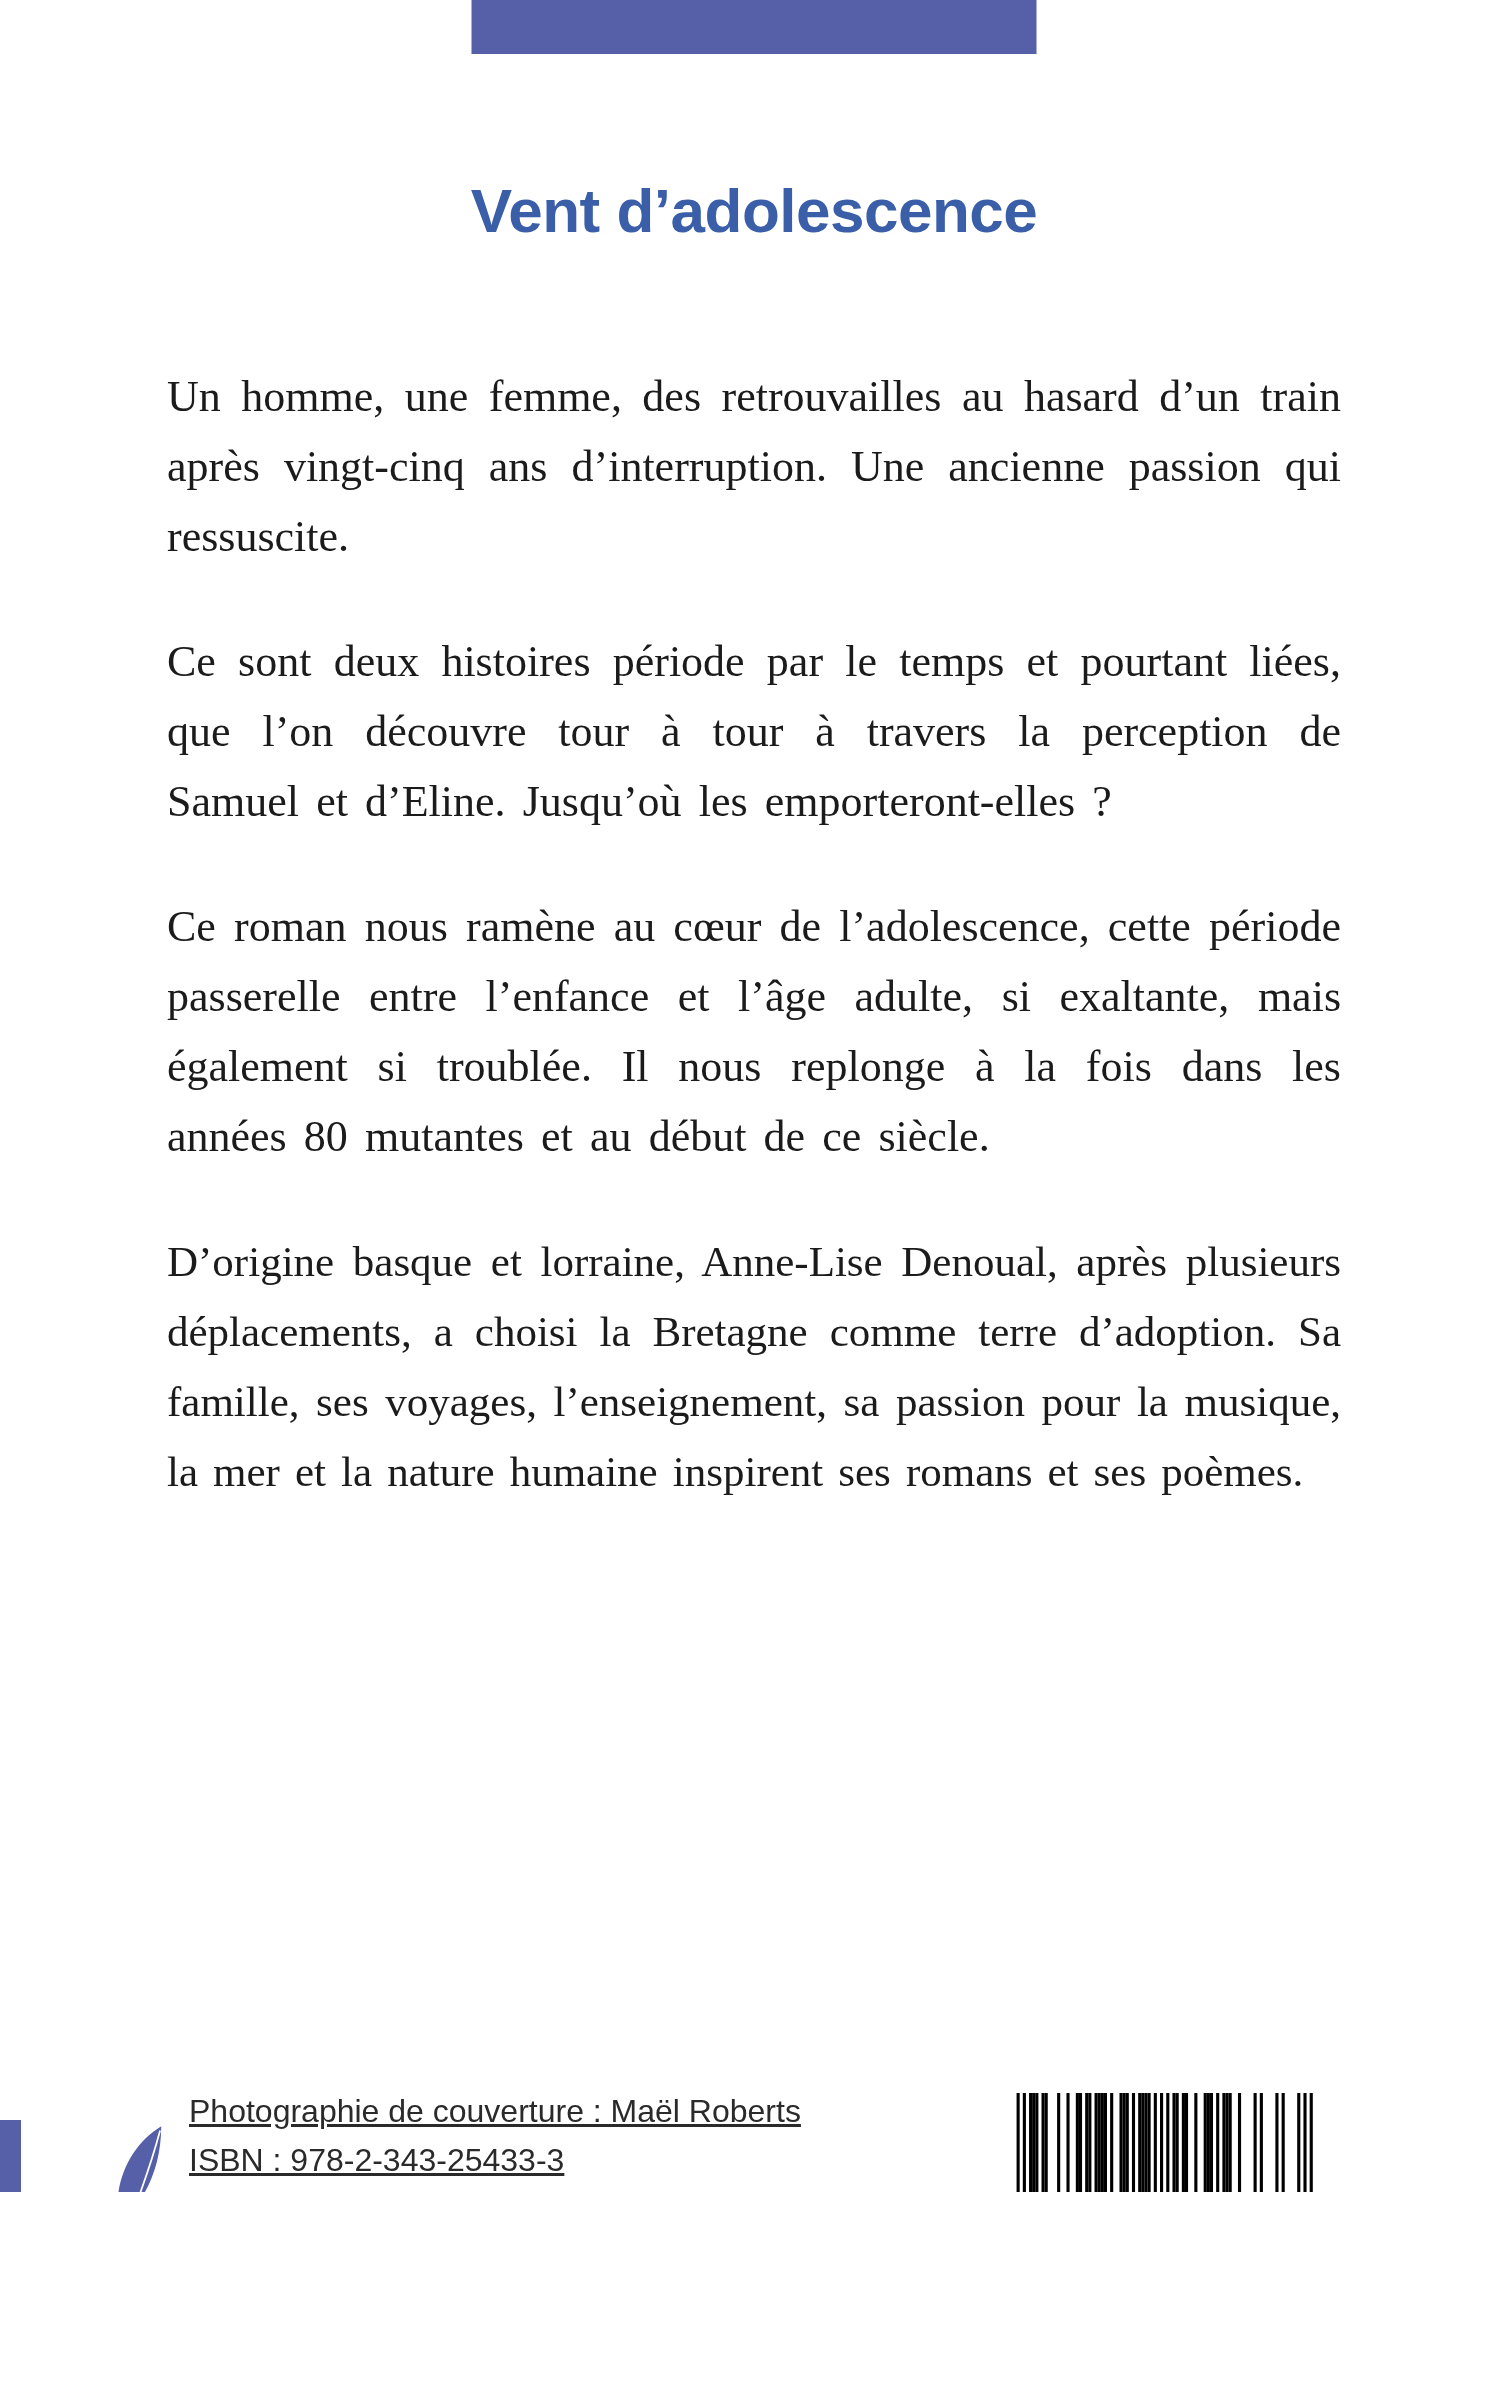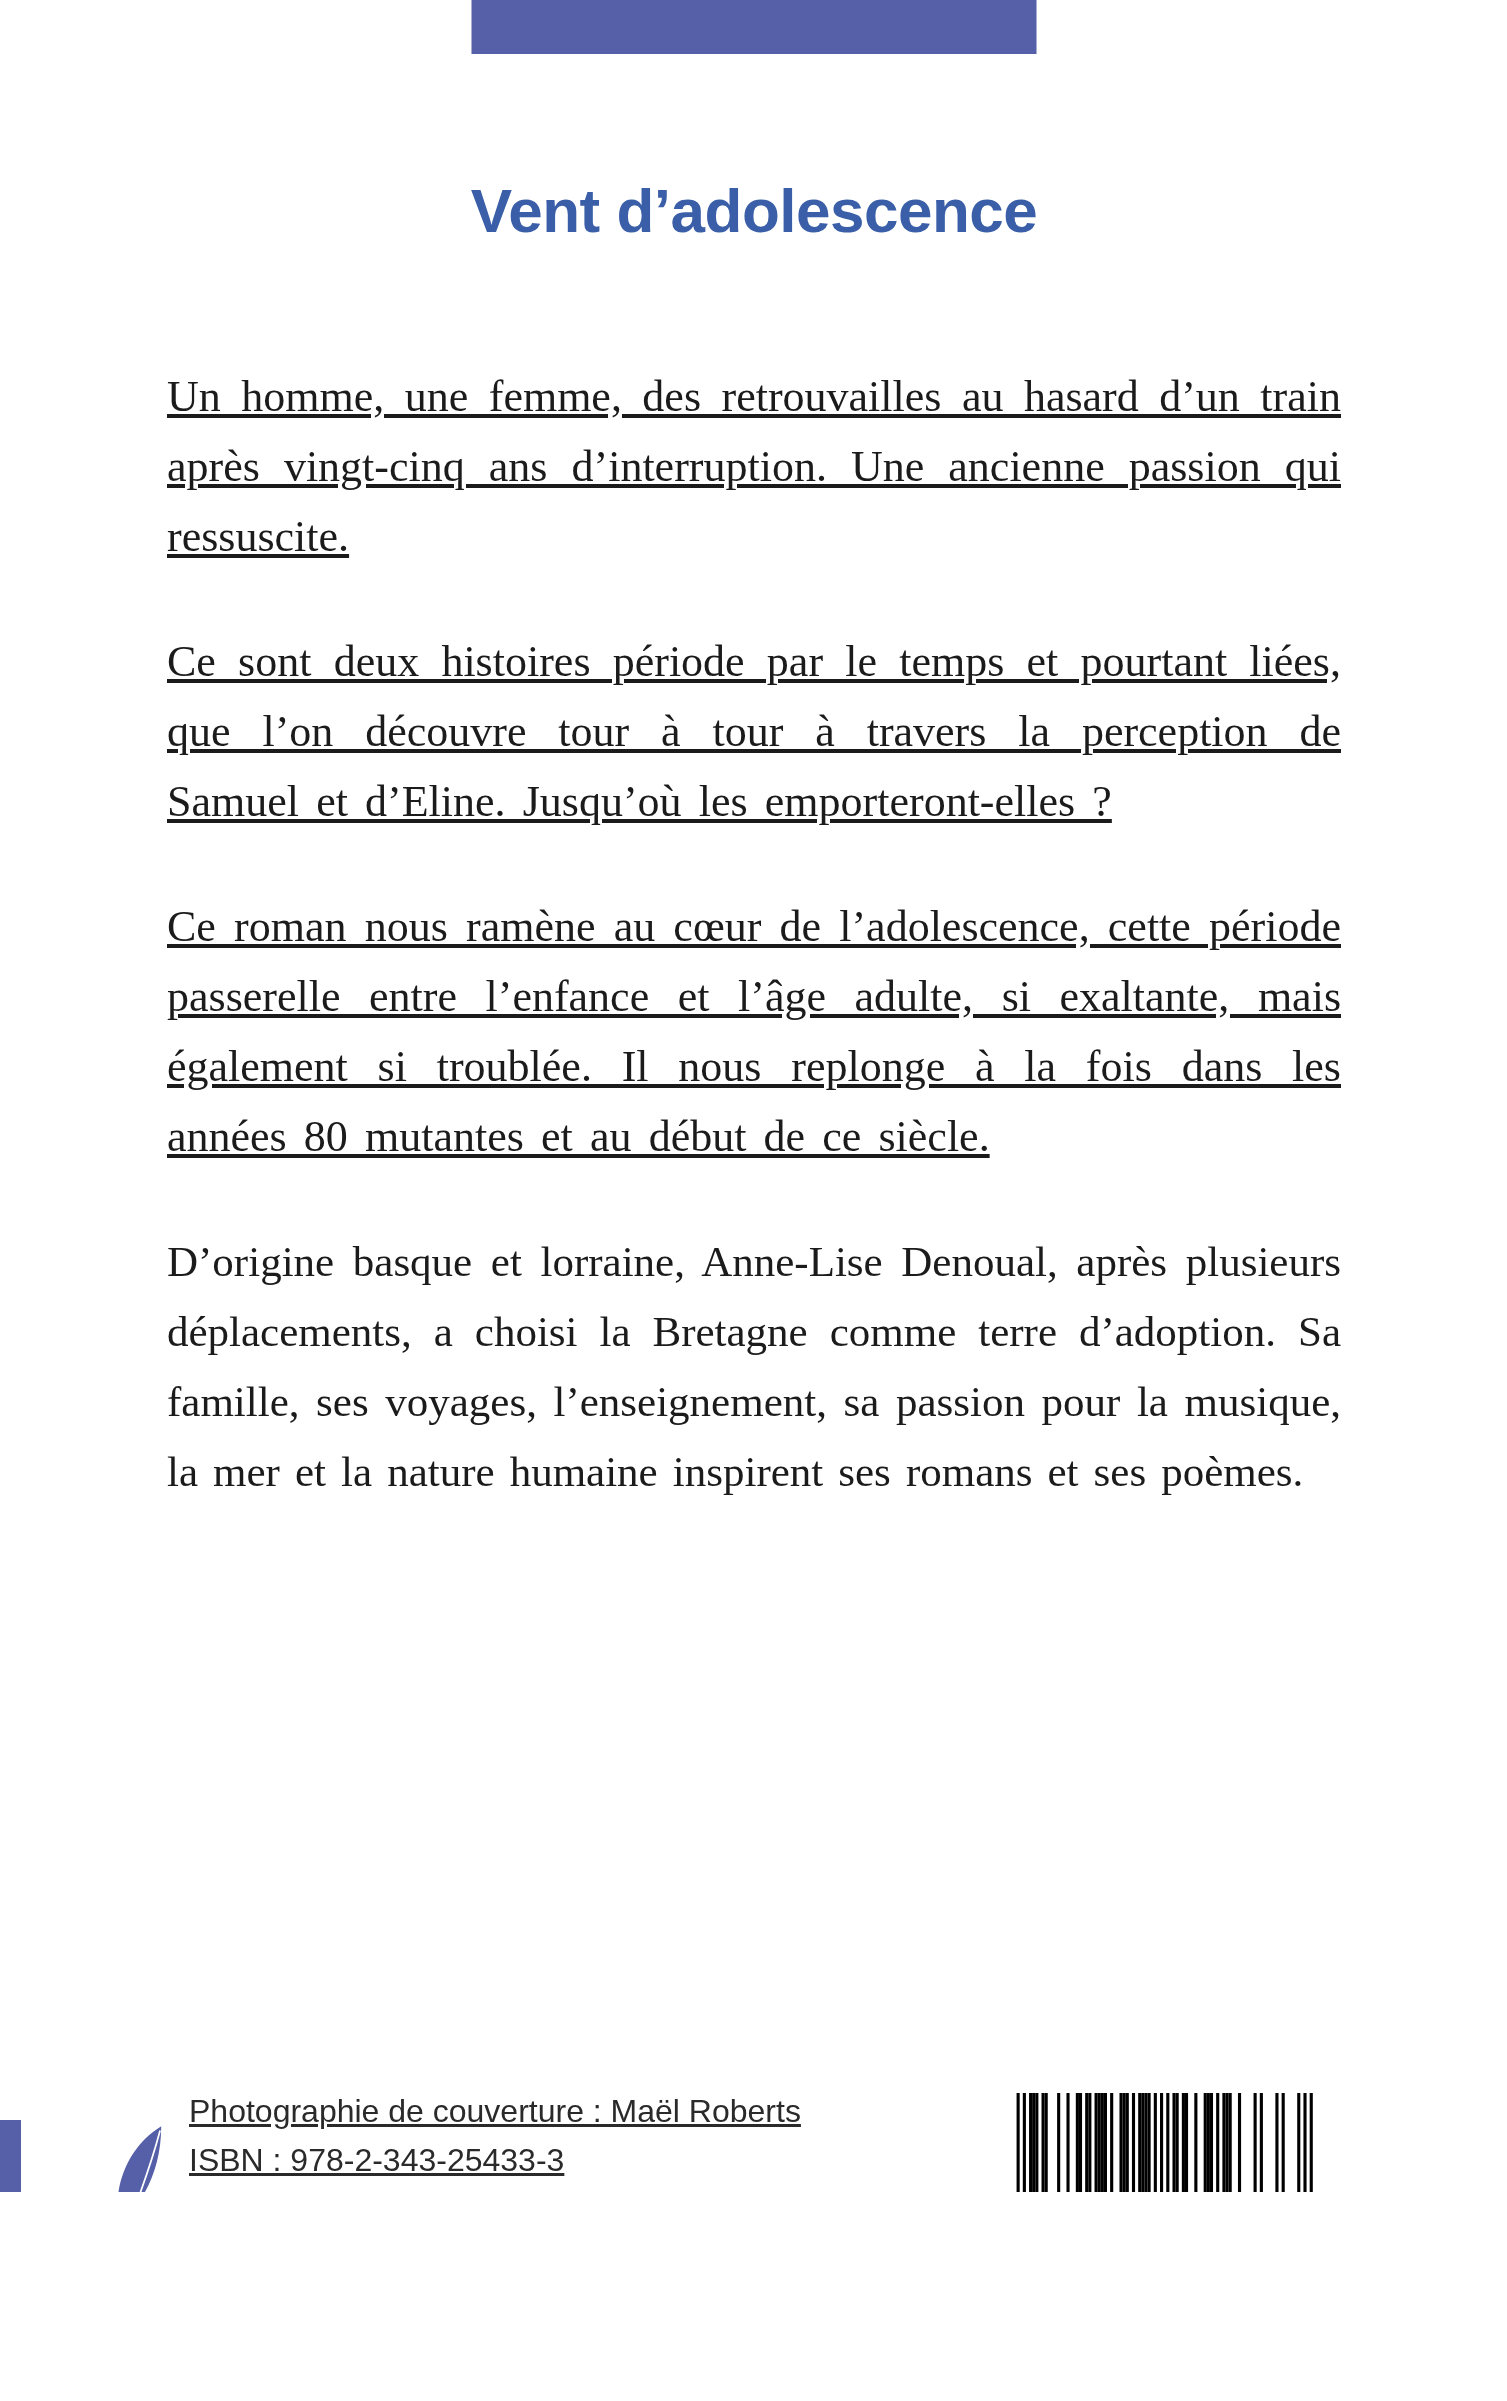--- a/index.html
+++ b/index.html
@@ -28,21 +28,20 @@
     color:var(--accent-blue,#3a5fa8);
     letter-spacing:-0.5px;
   }
   .desc p{
     margin:0 0 55px 0;
     font-size:44px;
     line-height:70px;
     color:var(--body-text,#1b1b1b);
     text-align:justify;
     word-spacing:0.14em;
-    text-decoration:underline;
   }
   .desc p:first-child{margin-top:115px;}
   .author-bio{
     margin:45px 0 0 0;
     font-size:43px;
     line-height:70px;
     color:var(--body-text,#1b1b1b);
     text-align:justify;
     word-spacing:0.10em;
   }

